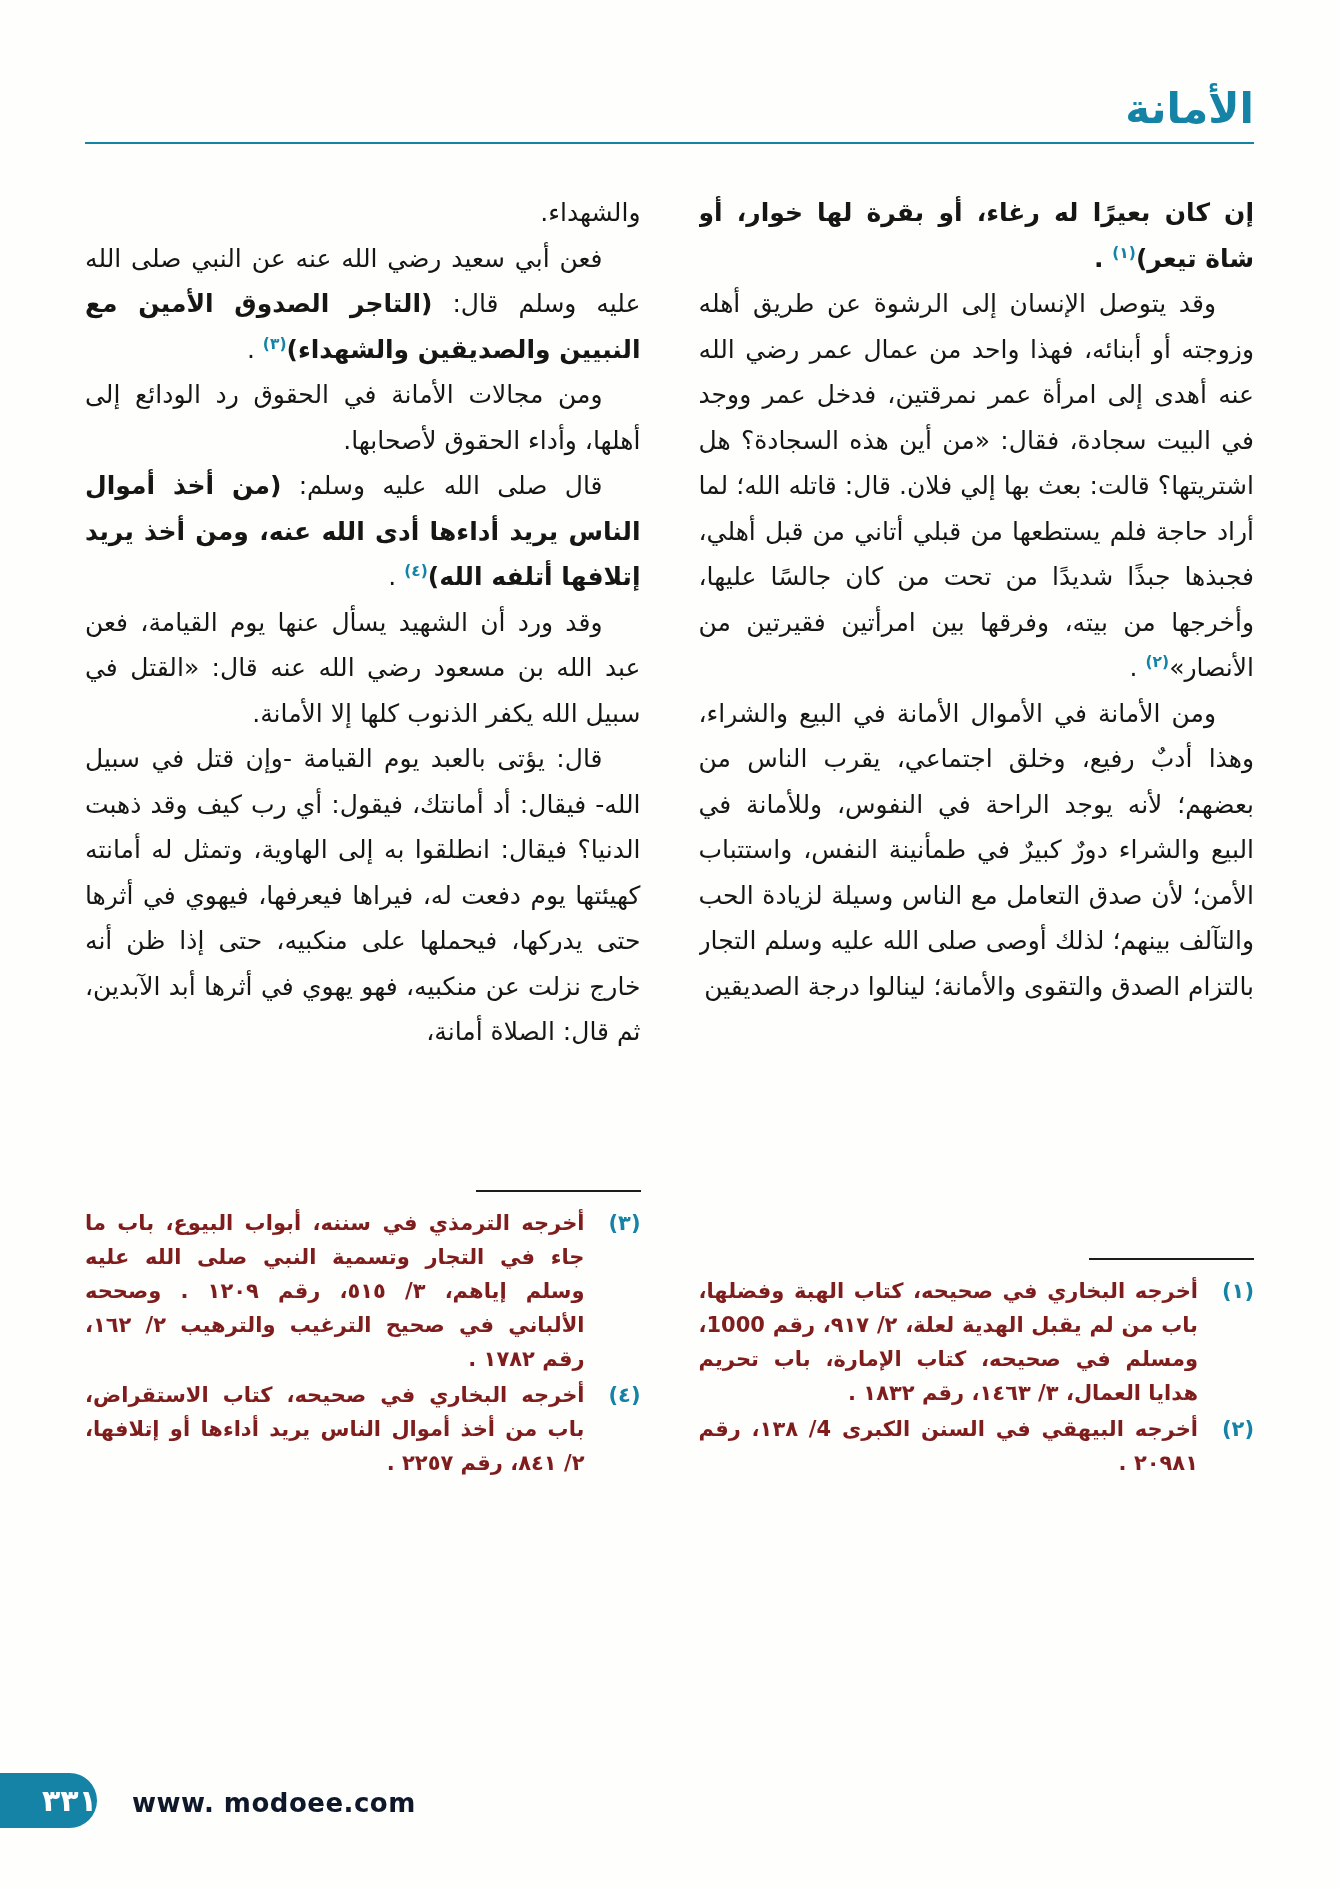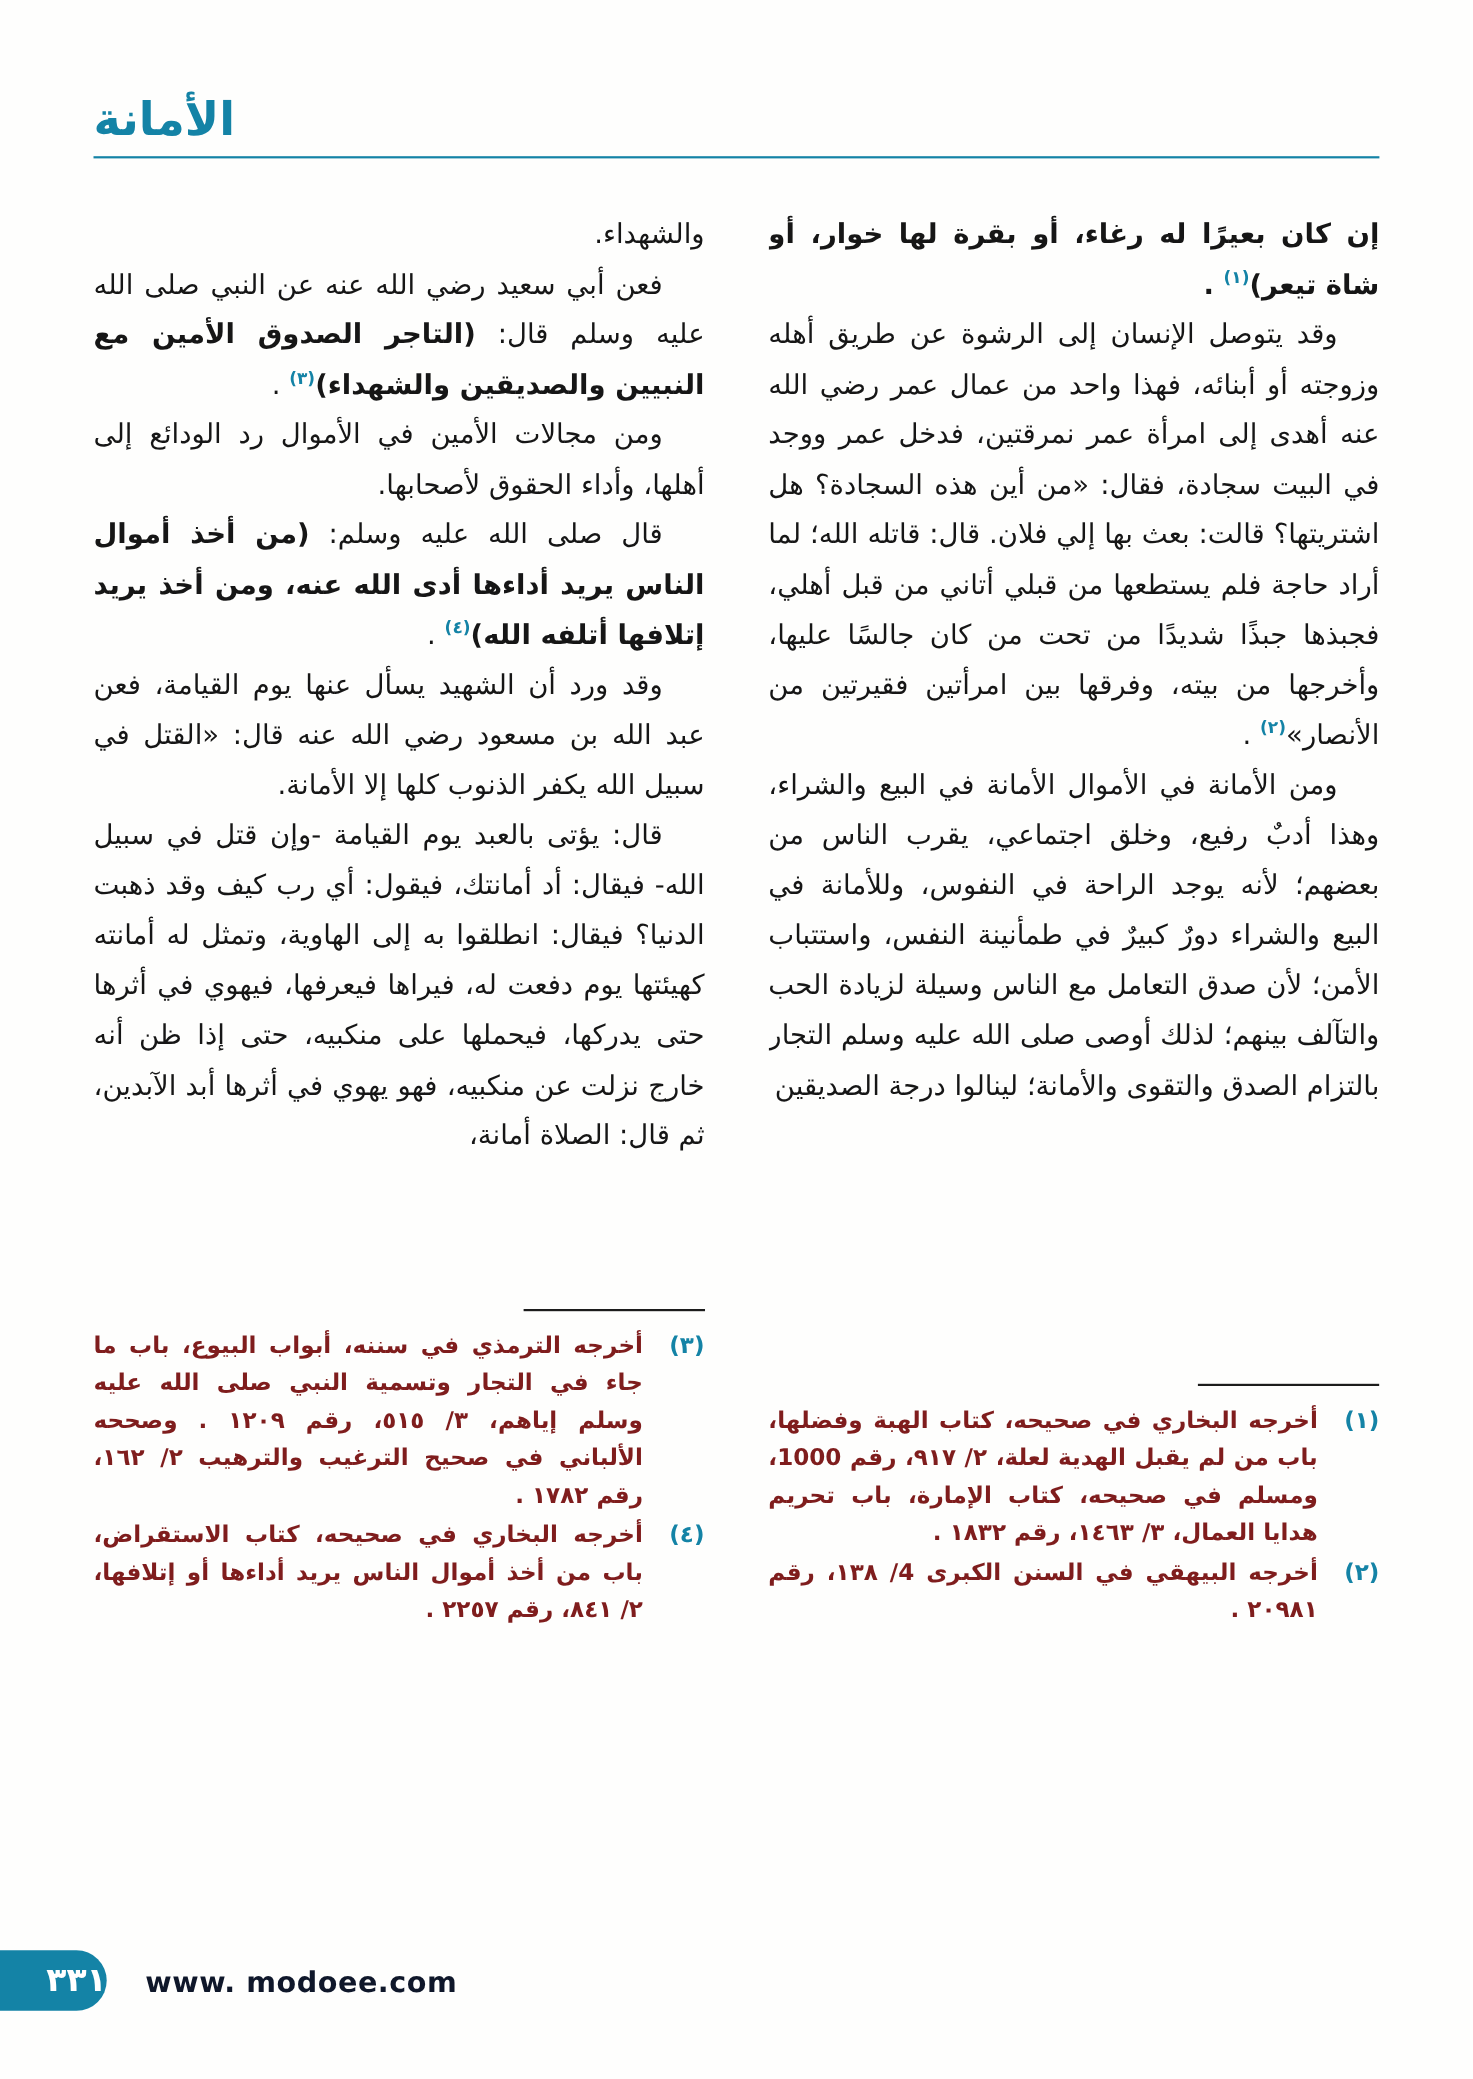--- a/index.html
+++ b/index.html
@@ -13,21 +13,21 @@
     position: relative;
     width: 1339px; height: 1890px;
     background: #fefefd;
     direction: rtl;
     overflow: hidden;
   }
   
   .page-header {
     padding: 86px 85px 0 85px;
     direction: ltr;            
-    text-align: left;
+    text-align: right;
   }
   .chapter-title {
     display: inline-block;
     font-size: 42px;
     font-weight: bold;
     color: #1483a6;
     line-height: 1.1;
   }
   .header-rule {
     margin-top: 10px;
@@ -153,21 +153,21 @@
               <span class="fn-text">أخرجه البيهقي في السنن الكبرى 4/ ١٣٨، رقم ٢٠٩٨١ .</span>
             </div>
           </div>
       </div>
     </section>
 
     <section class="column">
       <div class="paragraphs" lang="ar">
           <p class="para"><span class="seg-normal">والشهداء.</span></p>
           <p class="para indent"><span class="seg-normal">فعن أبي سعيد رضي الله عنه عن النبي صلى الله عليه وسلم قال: </span><span class="seg-bold">(التاجر الصدوق الأمين مع النبيين والصديقين والشهداء)</span><span class="seg-fnref">(٣)</span><span class="seg-normal"> .</span></p>
-          <p class="para indent"><span class="seg-normal">ومن مجالات الأمين في الأموال رد الودائع إلى أهلها، وأداء الحقوق لأصحابها.</span></p>
+          <p class="para indent"><span class="seg-normal">ومن مجالات الأمانة في الحقوق رد الودائع إلى أهلها، وأداء الحقوق لأصحابها.</span></p>
           <p class="para indent"><span class="seg-normal">قال صلى الله عليه وسلم: </span><span class="seg-bold">(من أخذ أموال الناس يريد أداءها أدى الله عنه، ومن أخذ يريد إتلافها أتلفه الله)</span><span class="seg-fnref">(٤)</span><span class="seg-normal"> .</span></p>
           <p class="para indent"><span class="seg-normal">وقد ورد أن الشهيد يسأل عنها يوم القيامة، فعن عبد الله بن مسعود رضي الله عنه قال: «القتل في سبيل الله يكفر الذنوب كلها إلا الأمانة.</span></p>
           <p class="para indent"><span class="seg-normal">قال: يؤتى بالعبد يوم القيامة -وإن قتل في سبيل الله- فيقال: أد أمانتك، فيقول: أي رب كيف وقد ذهبت الدنيا؟ فيقال: انطلقوا به إلى الهاوية، وتمثل له أمانته كهيئتها يوم دفعت له، فيراها فيعرفها، فيهوي في أثرها حتى يدركها، فيحملها على منكبيه، حتى إذا ظن أنه خارج نزلت عن منكبيه، فهو يهوي في أثرها أبد الآبدين، ثم قال: الصلاة أمانة،</span></p>
         </div>
       <div class="footnotes">
         <div class="fn-rule"></div>
         <div lang="ar">
             <div class="footnote">
               <span class="fn-marker">(٣)</span>
               <span class="fn-text">أخرجه الترمذي في سننه، أبواب البيوع، باب ما جاء في التجار وتسمية النبي صلى الله عليه وسلم إياهم، ٣/ ٥١٥، رقم ١٢٠٩ . وصححه الألباني في صحيح الترغيب والترهيب ٢/ ١٦٢، رقم ١٧٨٢ .</span>

